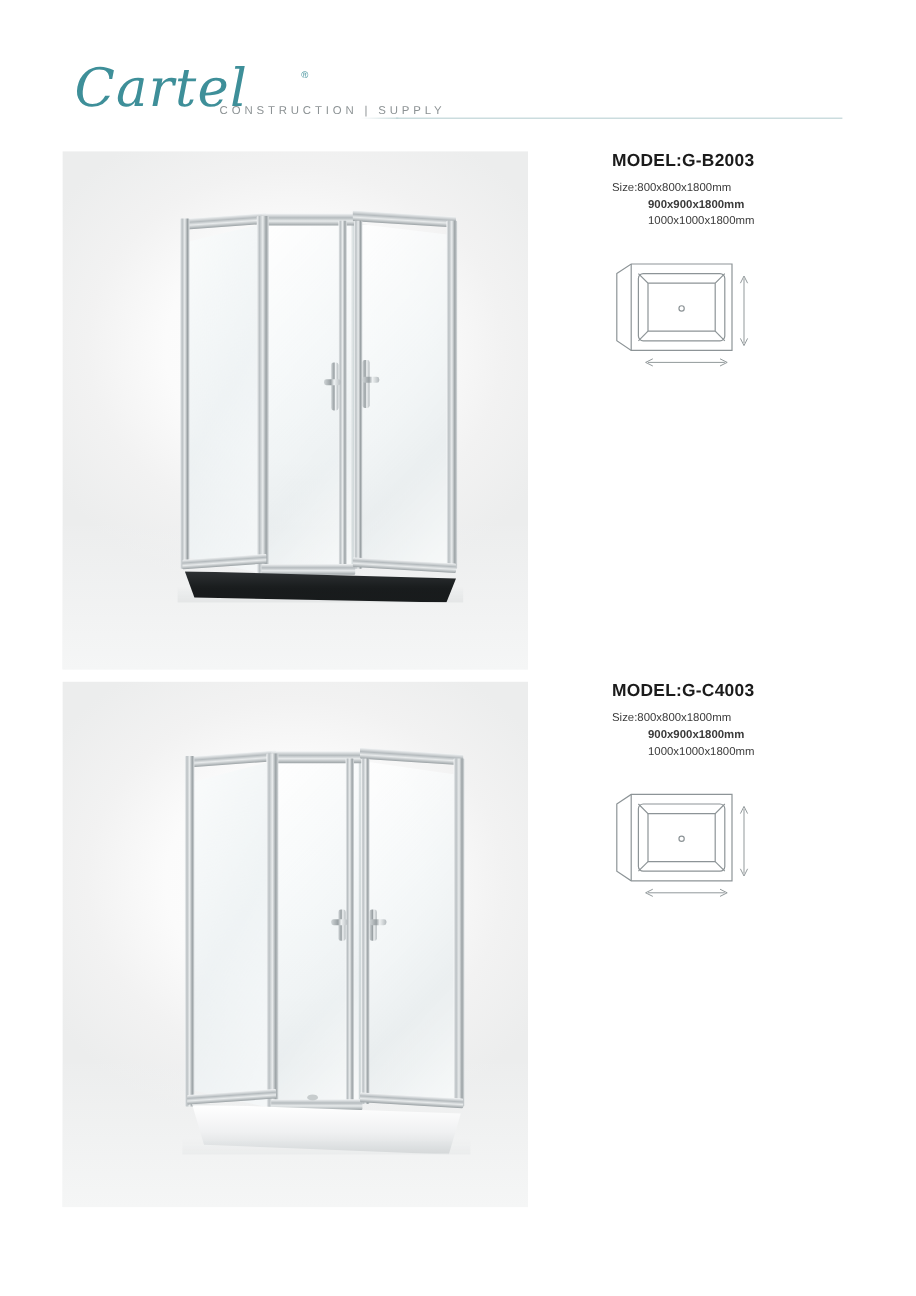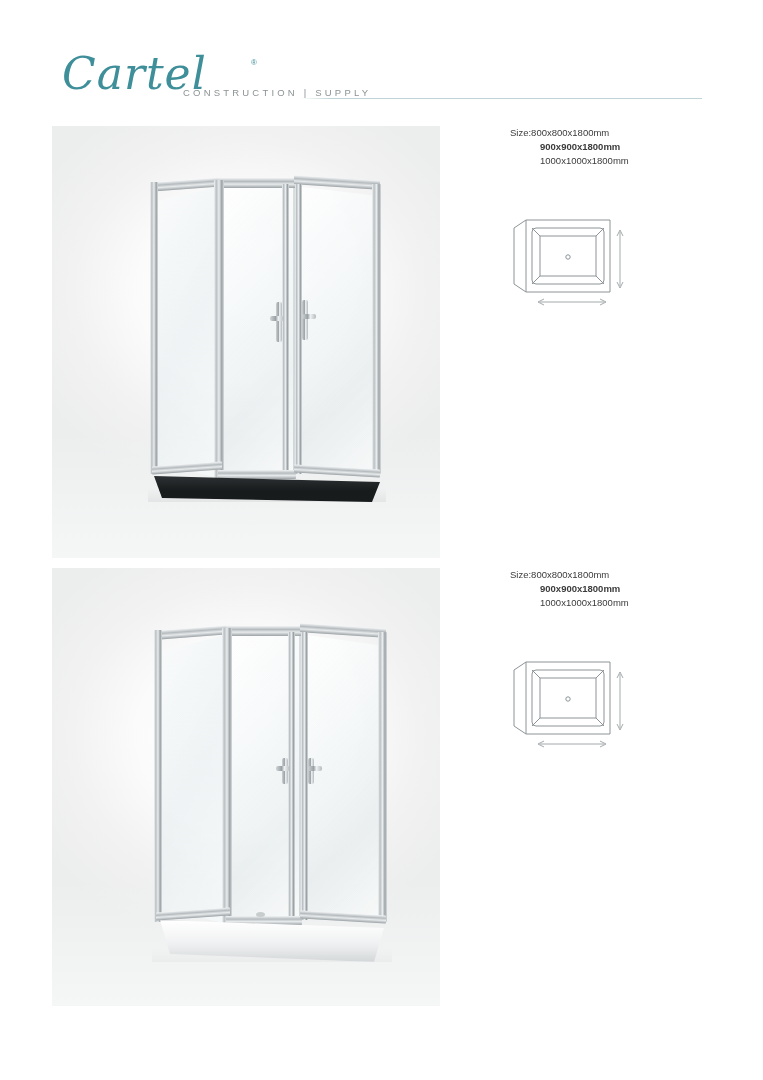--- a/index.html
+++ b/index.html
@@ -251,20 +251,21 @@
       <div class="frame-h" style="left:146px; top:303px; width:86px; height:8px; transform: skewY(3.4deg);"></div>
 
       <div class="tray tray-dark" style="left:0px; top:312px; width:238px; height:26px;
            clip-path: polygon(6px 0, 232px 6px, 224px 26px, 14px 22px);"></div>
       <div class="reflection" style="left:0px; top:338px; width:238px; height:36px; background:linear-gradient(to bottom, rgba(120,130,135,0.6), rgba(255,255,255,0));"></div>
     </div>
   </div>
 </div>
 
 <div class="spec" id="spec-0">
+  <div class="model-title">MODEL:G-B2003</div>
   <div class="size-lines">
     <div class="size-line">Size:800x800x1800mm</div>
     <div class="size-line indent-1">900x900x1800mm</div>
     <div class="size-line indent-2">1000x1000x1800mm</div>
   </div>
   <div class="tech">
     <svg width="122" height="95" viewBox="0 0 122 95">
       <g fill="none" stroke="#8d9497" stroke-width="1">
         <path d="M4 12 L16 4 L100 4 L100 76 L16 76 L4 68 Z"></path>
         <path d="M16 4 L16 76"></path>
@@ -323,20 +324,21 @@
 
       <div class="tray tray-white" style="left:-2px; top:306px; width:244px; height:42px;
            clip-path: polygon(10px 0, 234px 8px, 224px 42px, 20px 34px);"></div>
       <div style="position:absolute; left:104px; top:298px; width:9px; height:5px; border-radius:50%; background:#c7cccd;"></div>
       <div class="reflection" style="left:0px; top:348px; width:240px; height:34px; background:linear-gradient(to bottom, rgba(190,195,198,0.75), rgba(255,255,255,0));"></div>
     </div>
   </div>
 </div>
 
 <div class="spec" id="spec-1">
+  <div class="model-title">MODEL:G-C4003</div>
   <div class="size-lines">
     <div class="size-line">Size:800x800x1800mm</div>
     <div class="size-line indent-1">900x900x1800mm</div>
     <div class="size-line indent-2">1000x1000x1800mm</div>
   </div>
   <div class="tech">
     <svg width="122" height="95" viewBox="0 0 122 95">
       <g fill="none" stroke="#8d9497" stroke-width="1">
         <path d="M4 12 L16 4 L100 4 L100 76 L16 76 L4 68 Z"></path>
         <path d="M16 4 L16 76"></path>

